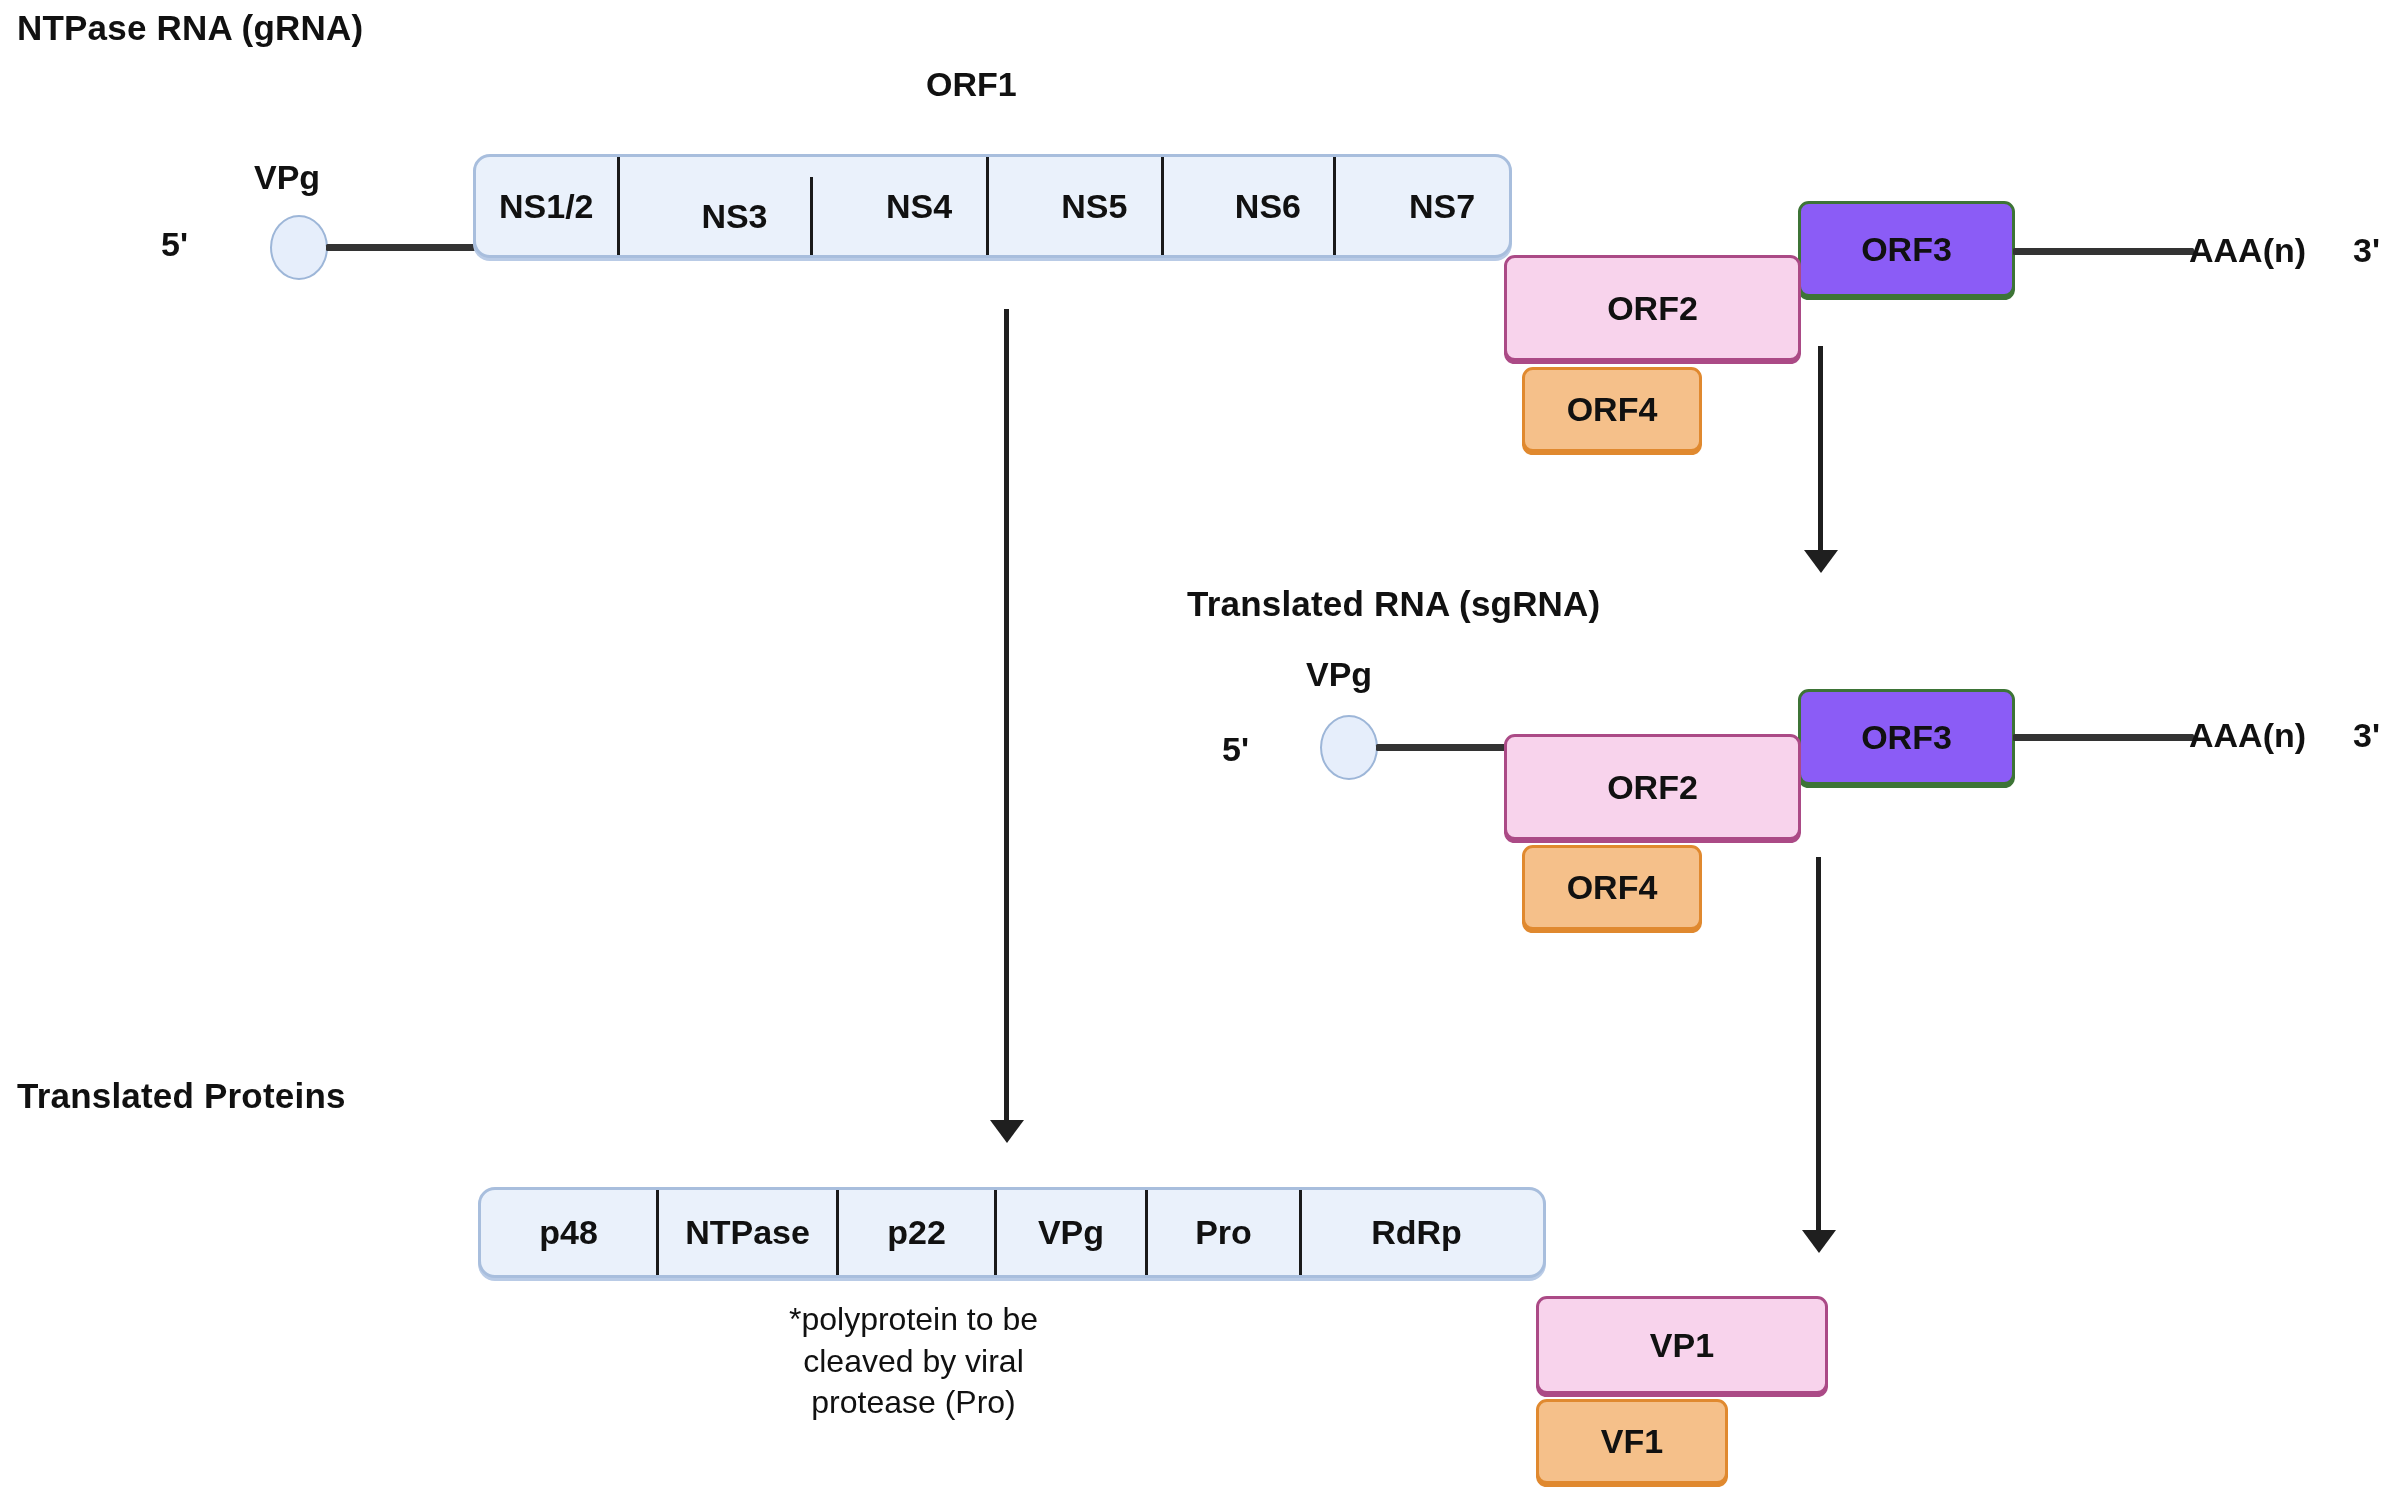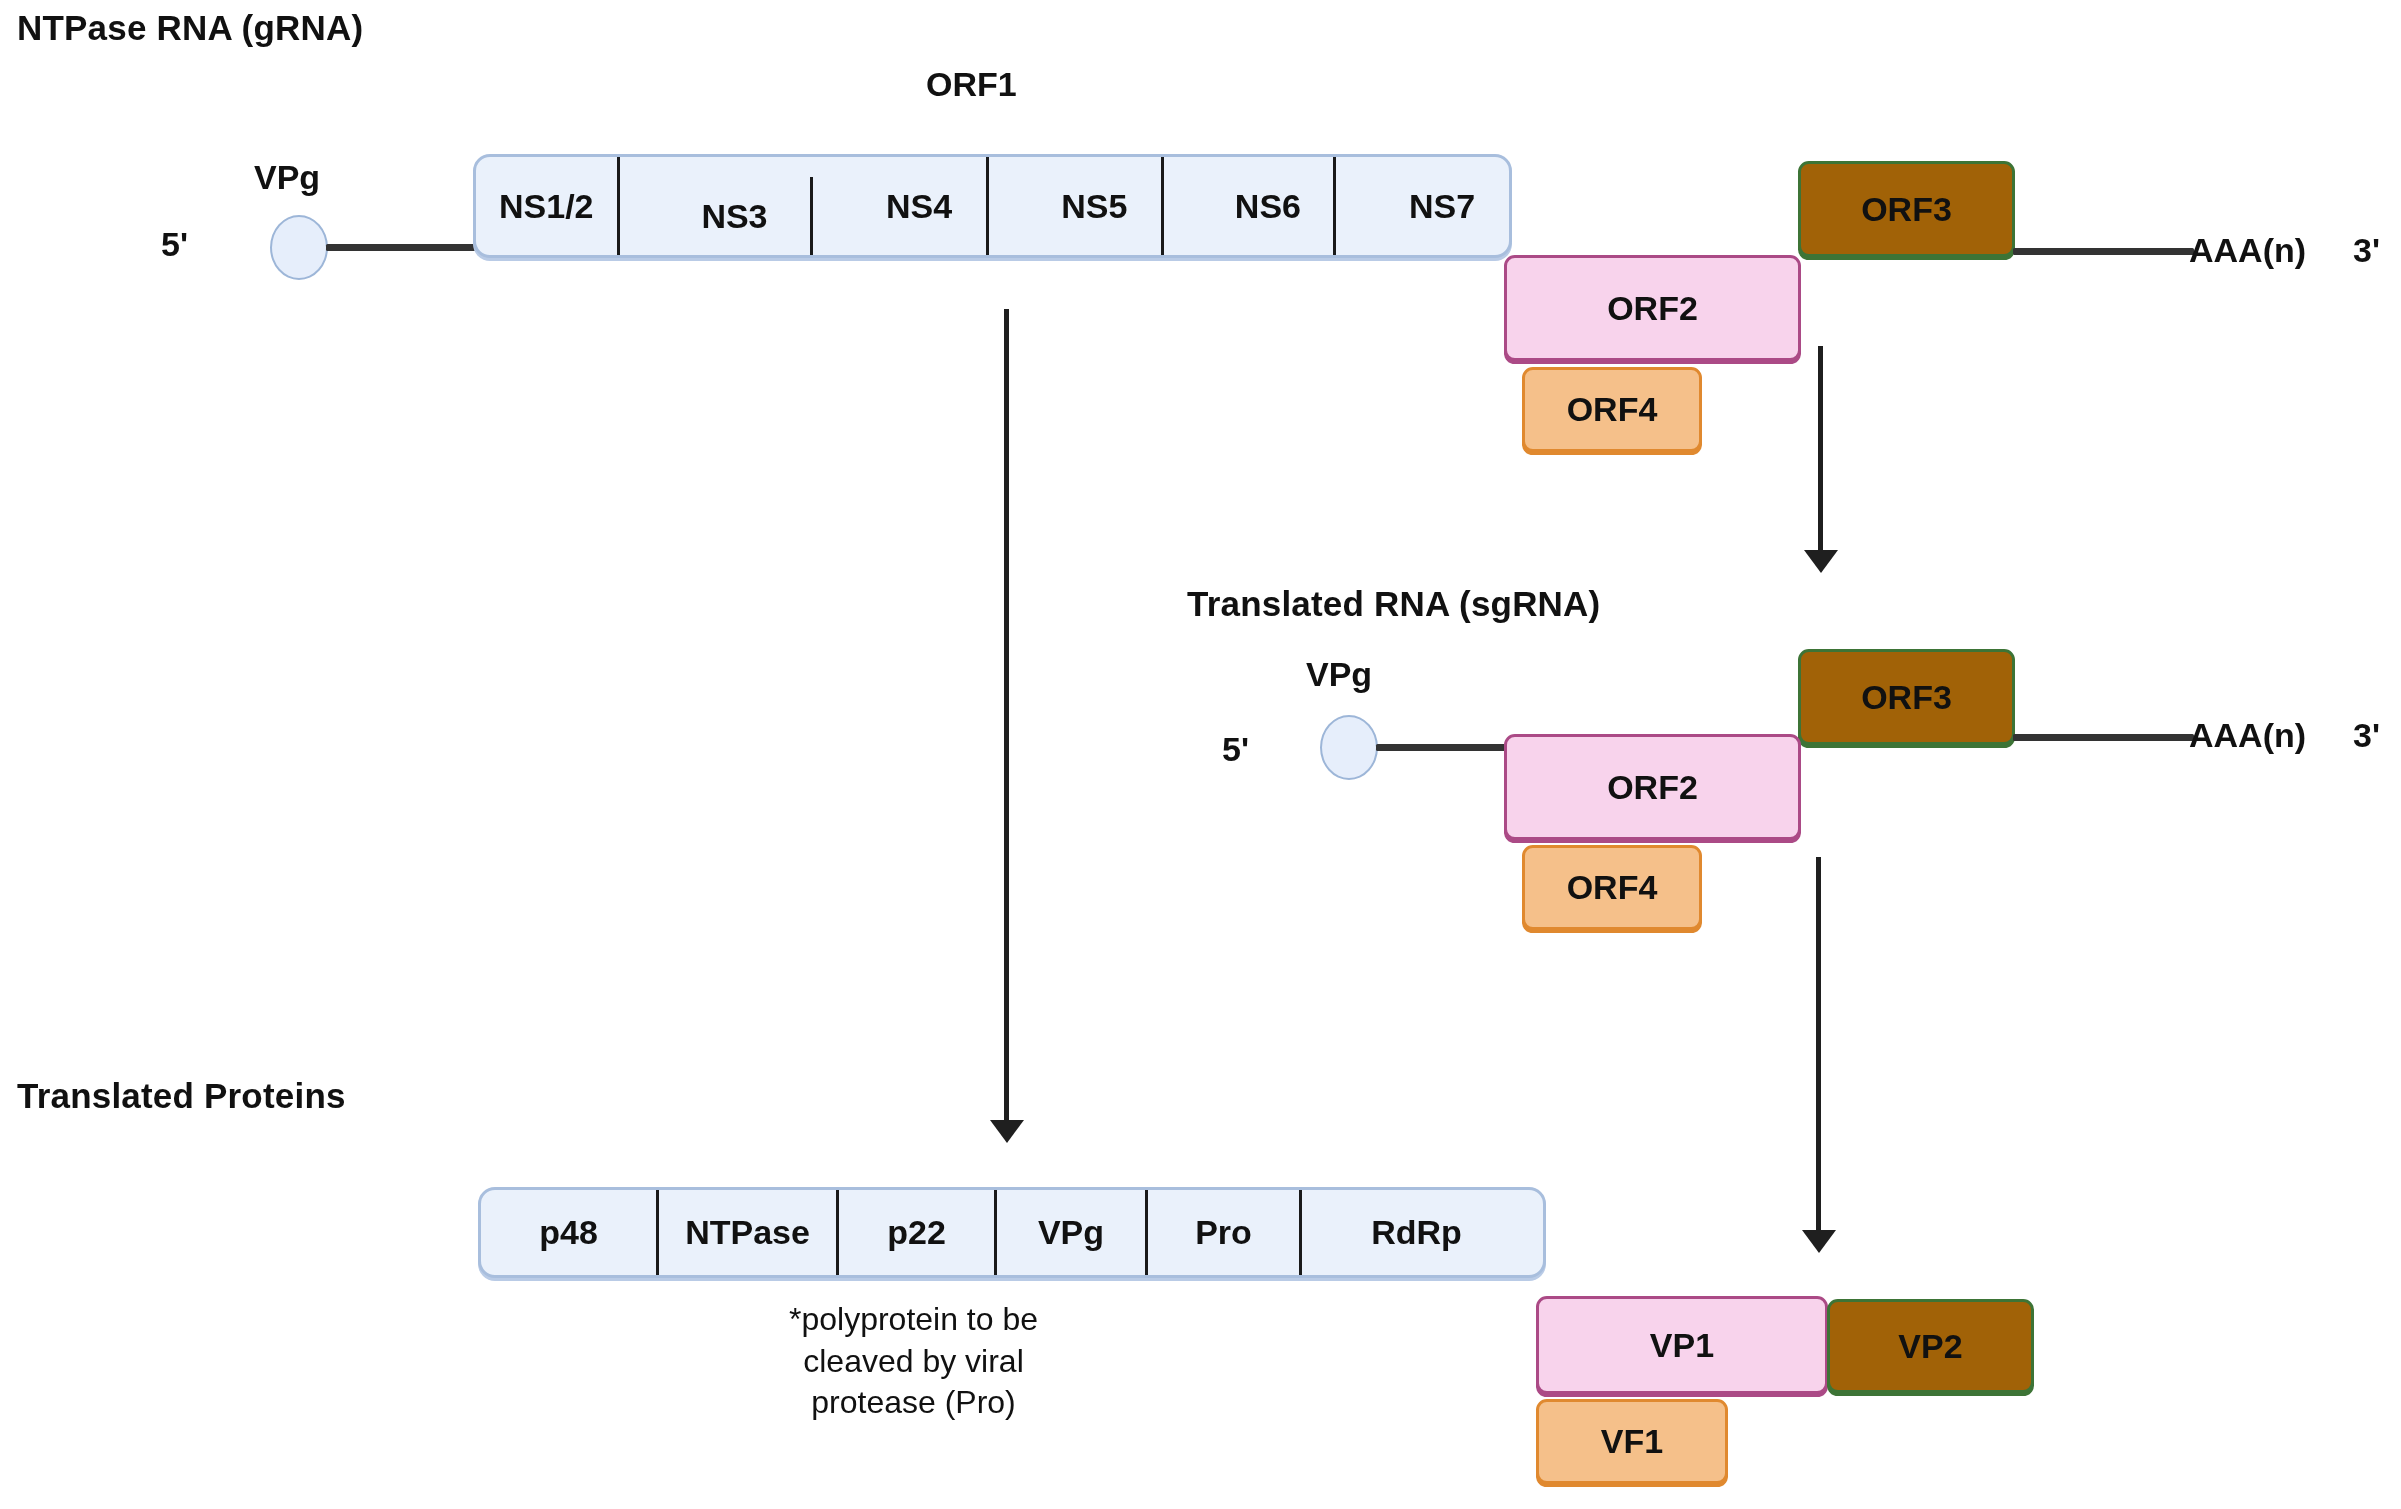--- a/index.html
+++ b/index.html
@@ -63,23 +63,24 @@
     color:#111111;
     border-radius:10.8px;
     white-space:nowrap;
   }
   .gbox.pink{
     background:#f8d3ec;
     border:3.8px solid #ab4a86;
     box-shadow:0 3.1px 0 0 #ab4a86;
   }
   .gbox.green{
-    background:#a16207;
+    background:#8b5cf6;
     border:3.8px solid #3d7436;
     box-shadow:0 3.1px 0 0 #3d7436;
+    margin-top:40px;
   }
   .gbox.orange{
     background:#f5c08a;
     border:3.8px solid #e0892f;
     box-shadow:0 3.1px 0 0 #e0892f;
   }
 
   
   .segbar{
     box-sizing:border-box;
@@ -209,18 +210,17 @@
     <div class="seg" style="width:154px;">Pro</div>
     <div class="seg" style="width:229px;">RdRp</div>
   </div>
 
   <div class="abs poly-note" style="left:660px; top:1299px; width:507px;">*polyprotein to be
 cleaved by viral
 protease (Pro)</div>
 
   <div class="abs gbox pink" style="left:1536px; top:1296px; width:292px; height:98px;">VP1</div>
 
-  <div class="abs gbox green" style="left:1827px; top:1299px; width:207px; height:94px;">VP2</div>
 
   <div class="abs gbox orange" style="left:1536px; top:1399px; width:192px; height:85px;">VF1</div>
 
 </div>
 
 
 </body></html>

